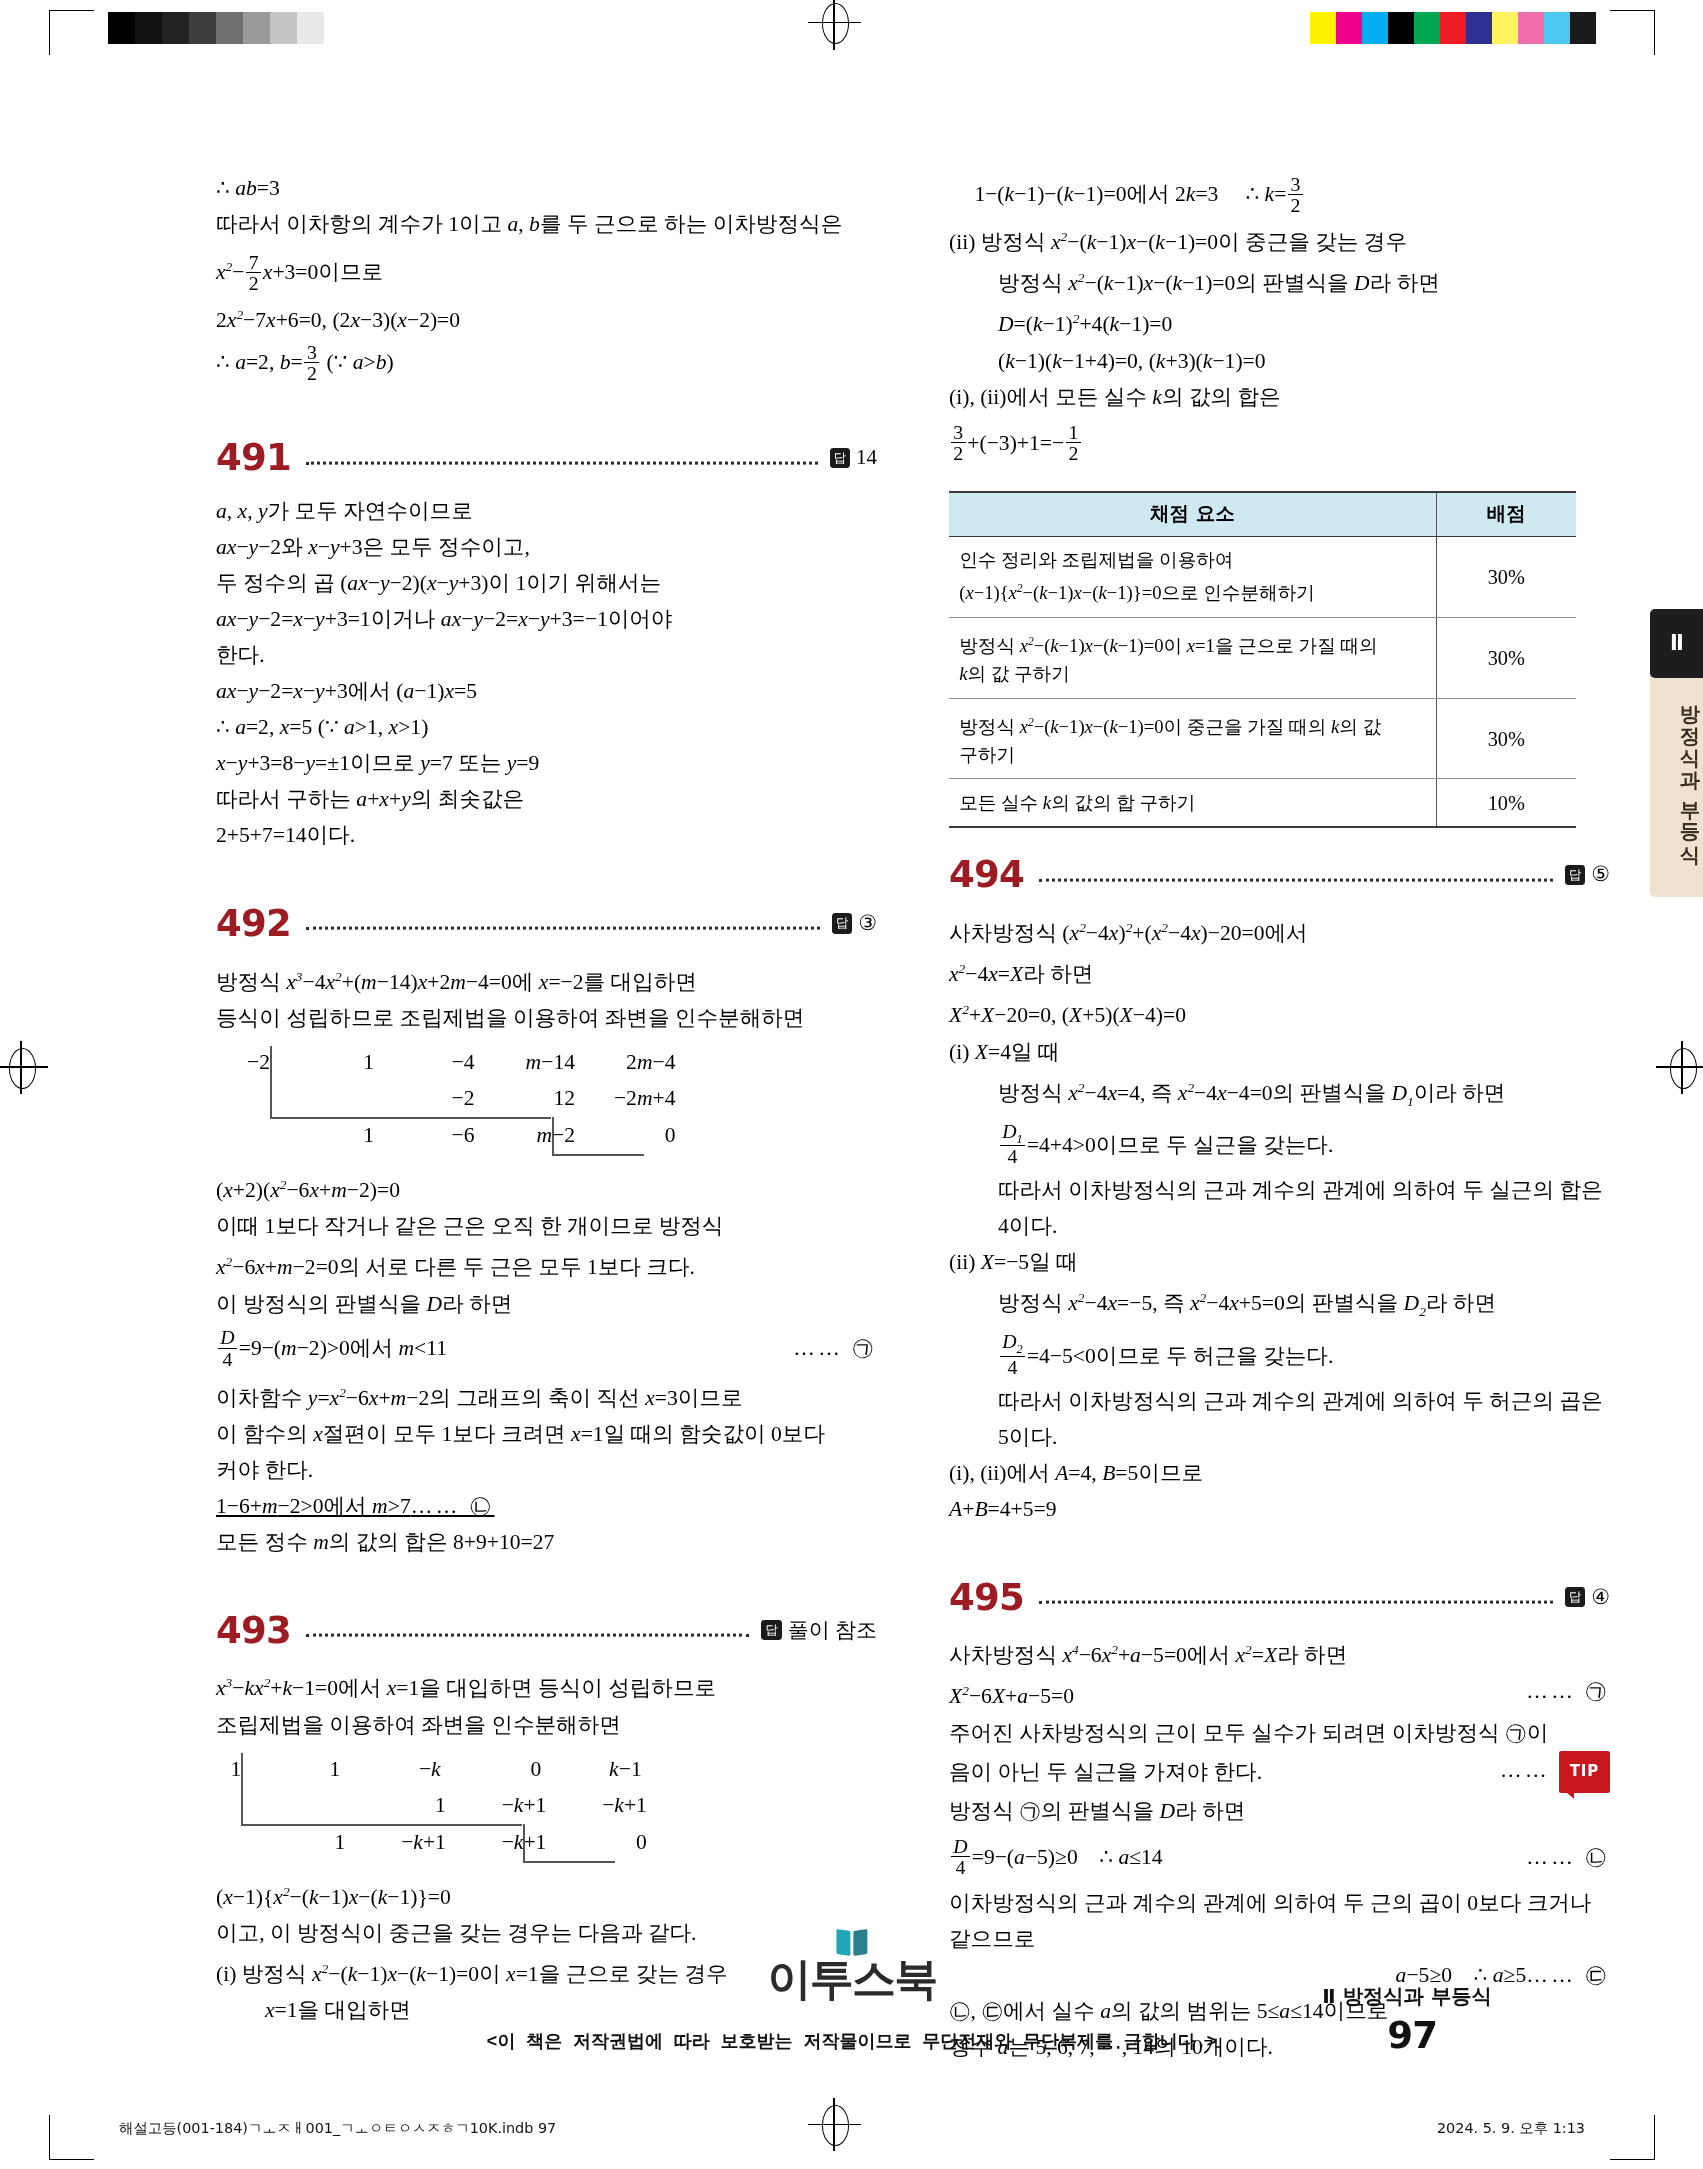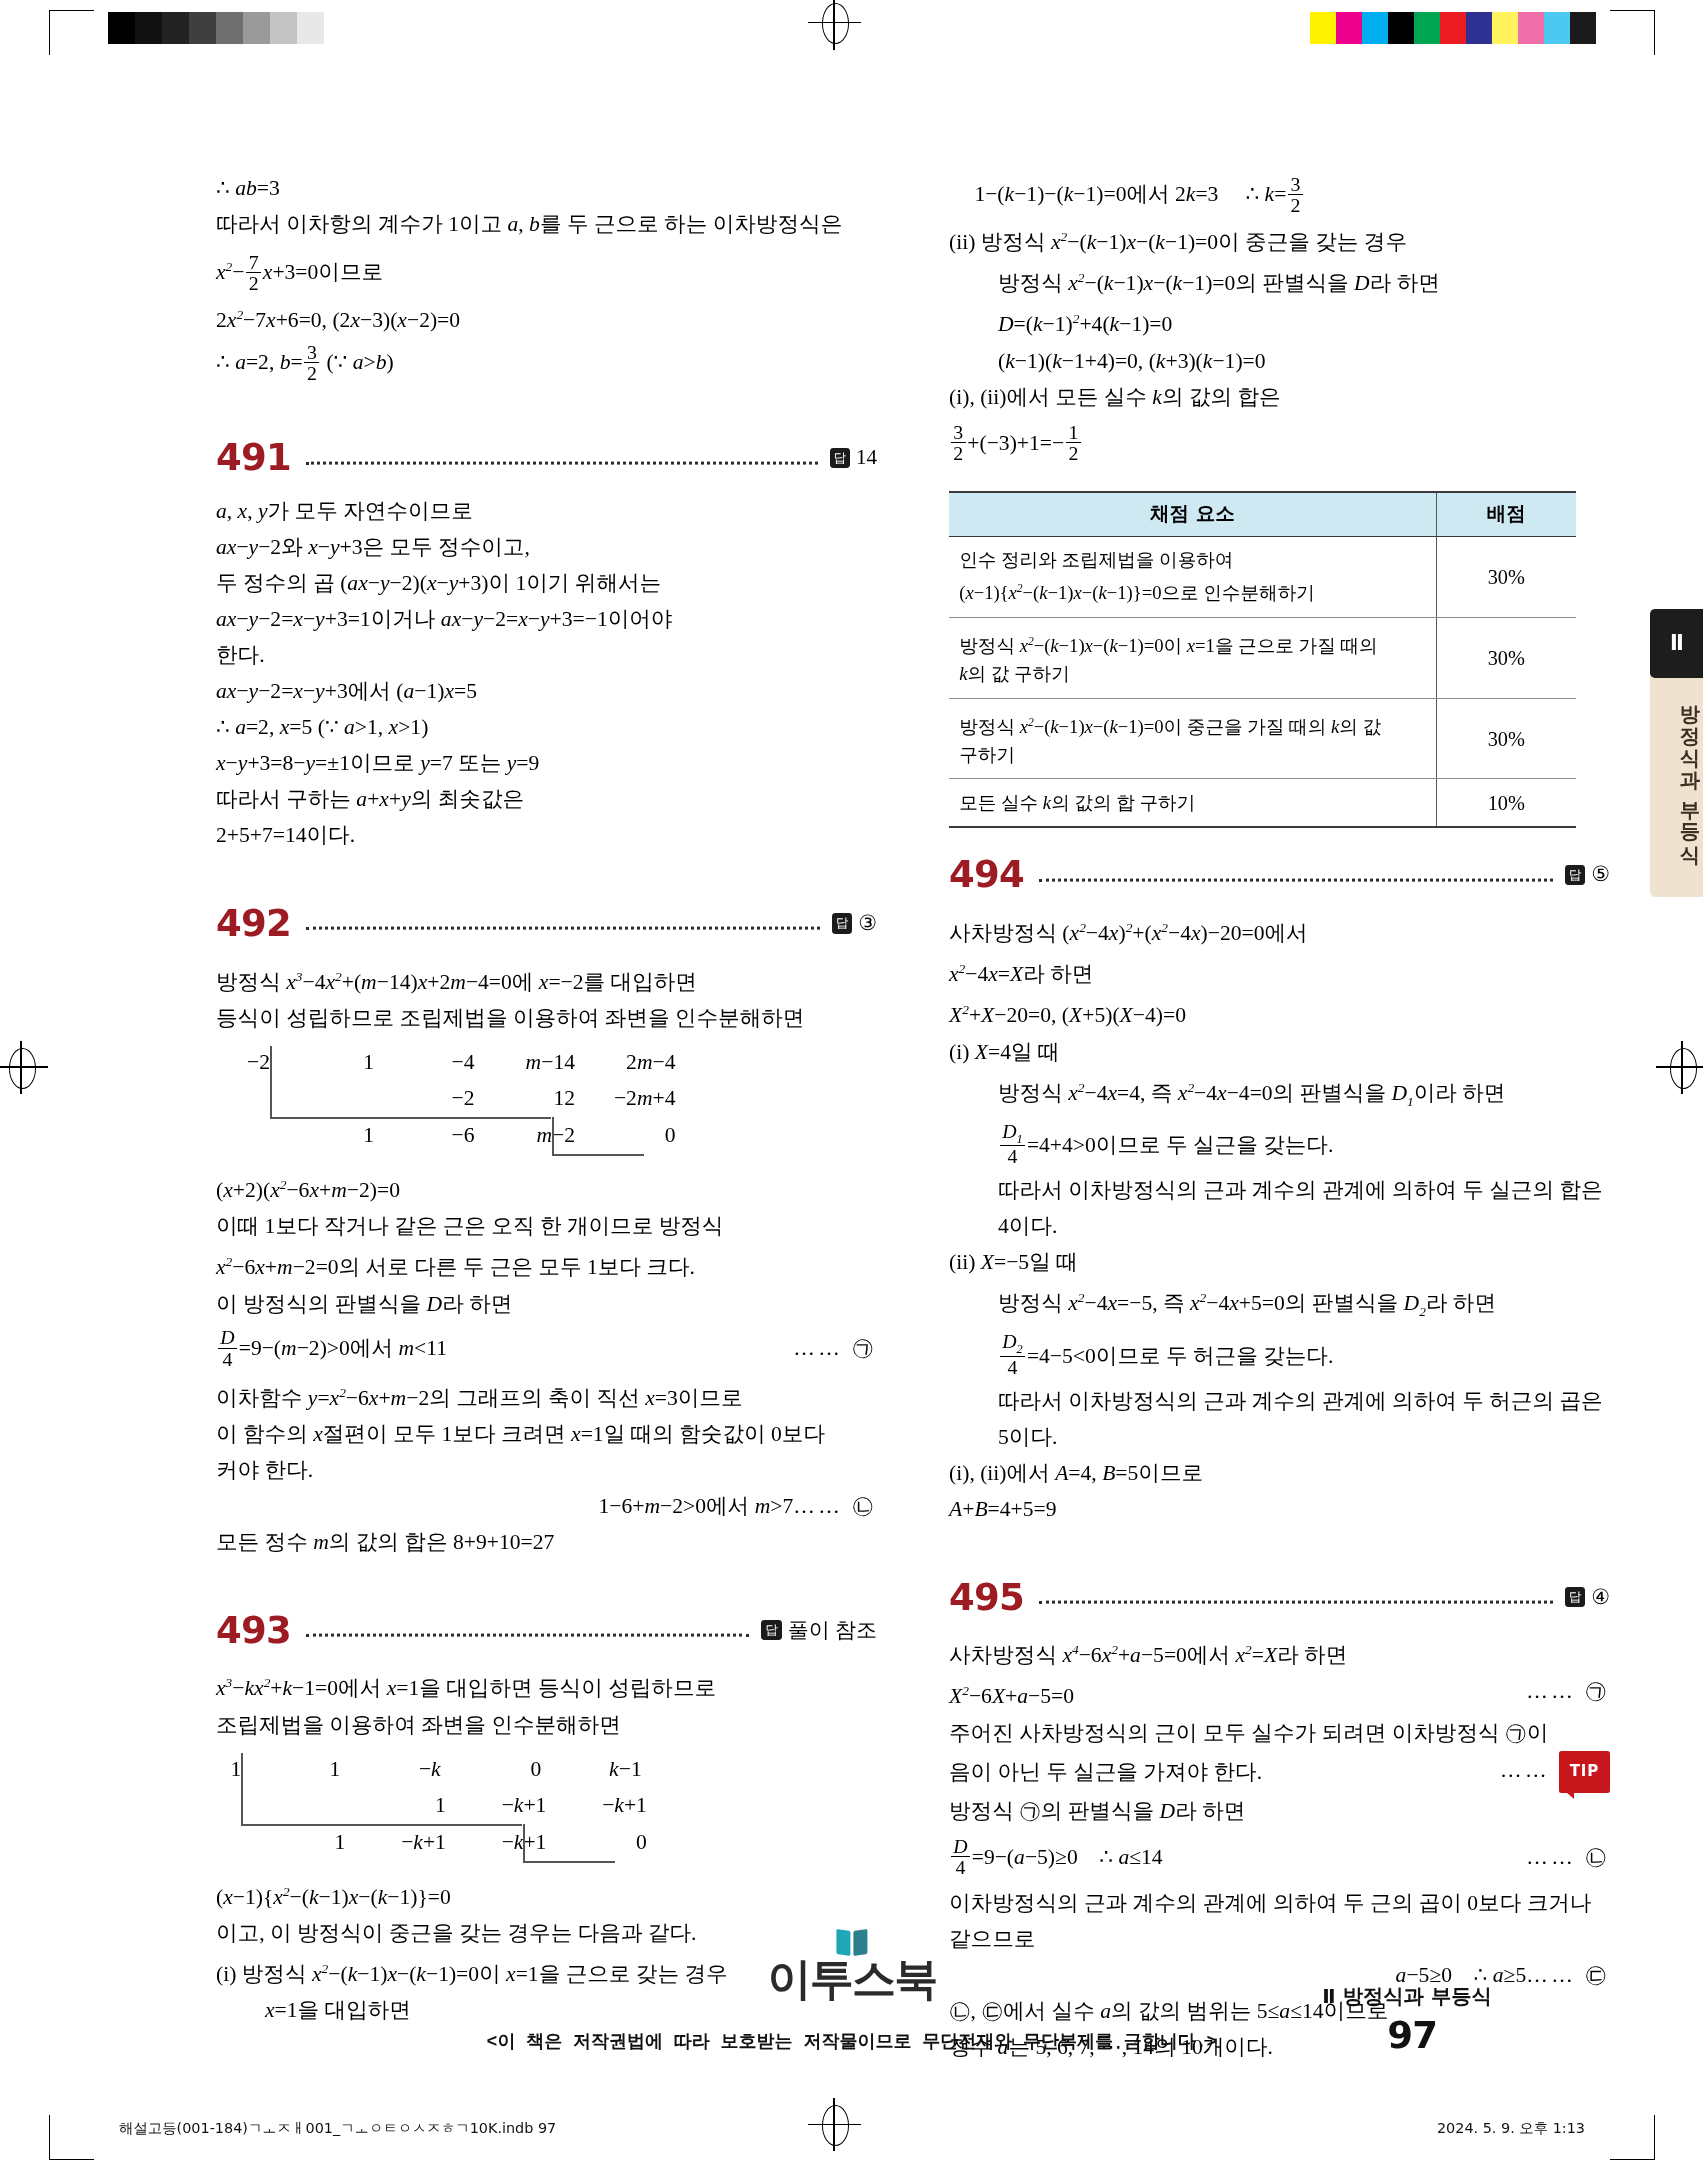--- a/index.html
+++ b/index.html
@@ -253,21 +253,21 @@
     <div class="ln">이때 1보다 작거나 같은 근은 오직 한 개이므로 방정식</div>
     <div class="ln"><i class="v">x</i><sup>2</sup>−6<i class="v">x</i>+<i class="v">m</i>−2=0의 서로 다른 두 근은 모두 1보다 크다.</div>
     <div class="ln">이 방정식의 판별식을 <i class="v">D</i>라 하면</div>
     <div class="ln" style="line-height:53px;display:flex;justify-content:space-between;">
       <span><span class="frac"><span class="n"><i class="v">D</i></span><span class="d">4</span></span>=9−(<i class="v">m</i>−2)&gt;0에서 <i class="v">m</i>&lt;11</span>
       <span class="dotlead">…… ㉠</span>
     </div>
     <div class="ln">이차함수 <i class="v">y</i>=<i class="v">x</i><sup>2</sup>−6<i class="v">x</i>+<i class="v">m</i>−2의 그래프의 축이 직선 <i class="v">x</i>=3이므로</div>
     <div class="ln">이 함수의 <i class="v">x</i>절편이 모두 1보다 크려면 <i class="v">x</i>=1일 때의 함숫값이 0보다</div>
     <div class="ln">커야 한다.</div>
-    <div class="ln" style="display:flex;justify-content:flex-end;">
+    <div class="ln" style="display:flex;justify-content:flex-start;text-decoration:underline;">
       <span>1−6+<i class="v">m</i>−2&gt;0에서 <i class="v">m</i>&gt;7</span>
       <span class="dotlead">…… ㉡</span>
     </div>
     <div class="ln">모든 정수 <i class="v">m</i>의 값의 합은 8+9+10=27</div>
   </div>
 
   <div class="gapL"></div>
 
   <div class="phead">
     <span class="pnum">493</span>

